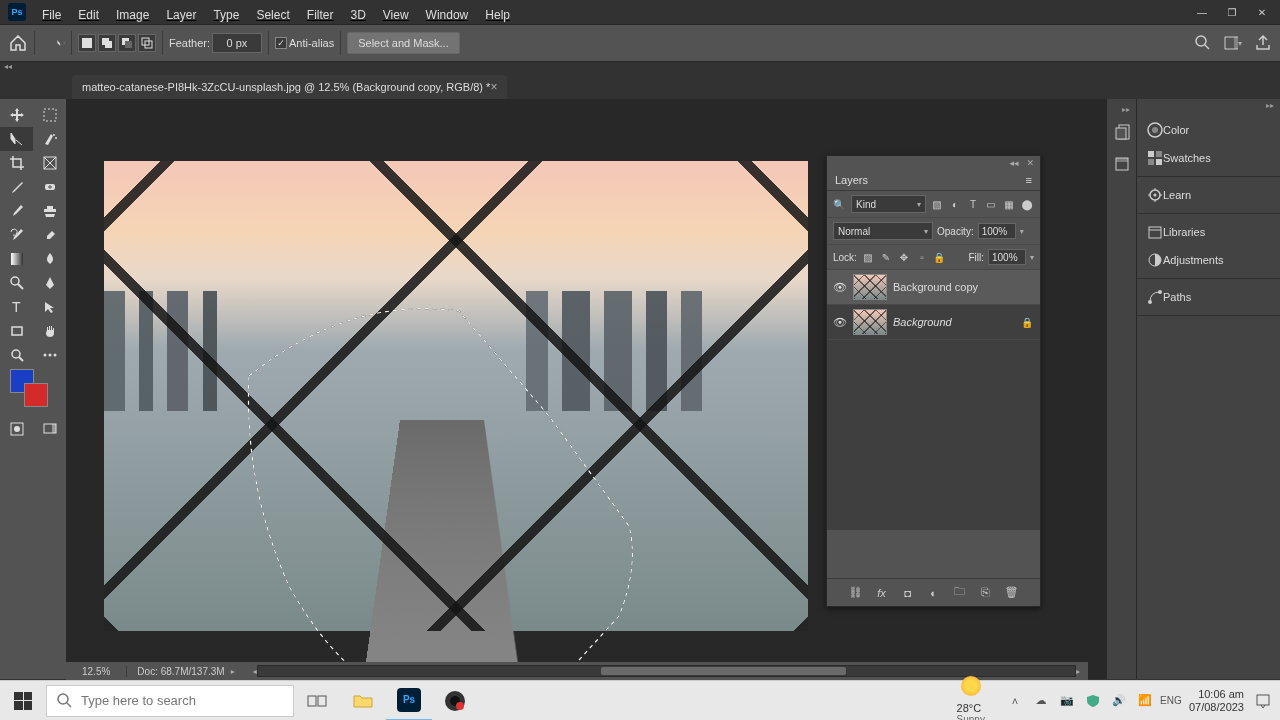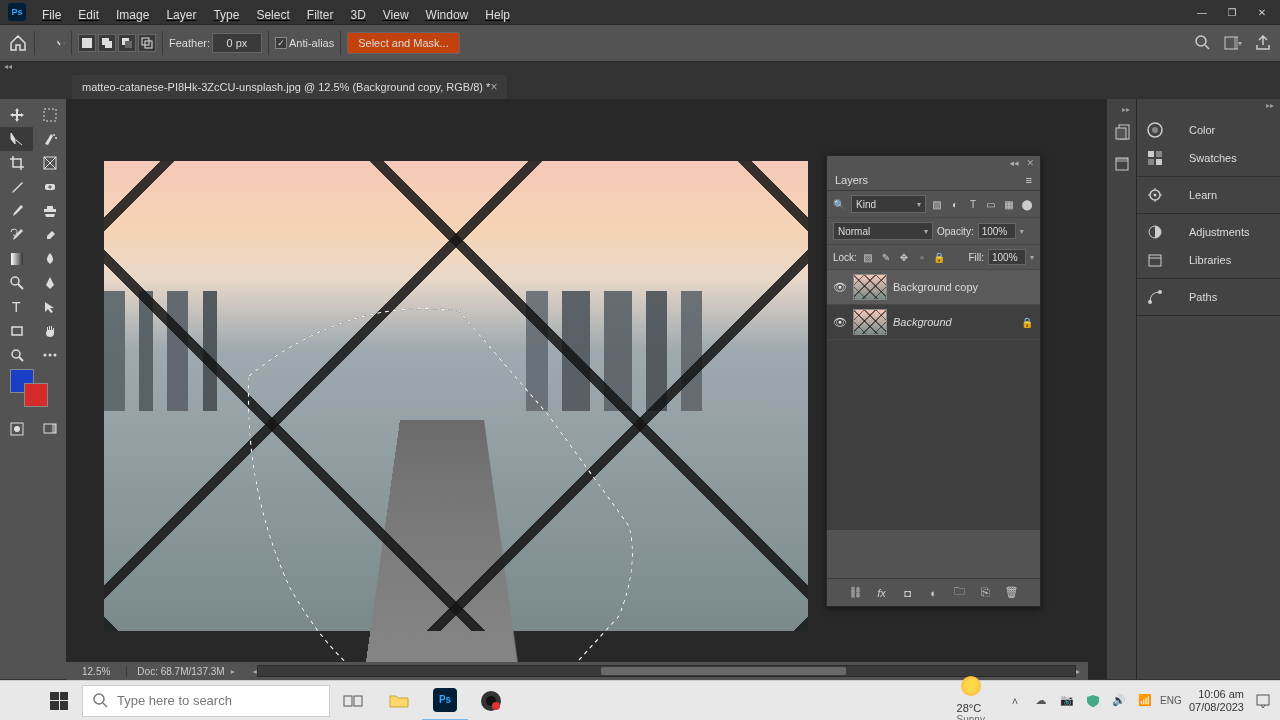--- a/index.html
+++ b/index.html
@@ -15,21 +15,21 @@
 
 
 .optionsbar { height: 38px; background: #535353; display: flex; align-items: center; padding: 0 8px; gap: 2px; border-top:1px solid #282828; border-bottom:1px solid #282828;}
 .home-icon { width: 20px; height: 18px; color:#ddd; display:flex; align-items:center; justify-content:center;}
 .tool-preset { width: 24px; height: 22px; color:#ddd; display:flex; align-items:center; justify-content:center; padding-left:16px;}
 .sep { width:1px; height:24px; background:#3a3a3a; margin:0 4px;}
 .opt-icon { width:18px; height:18px; background:#3a3a3a; border:1px solid #666; display:flex; align-items:center; justify-content:center; color:#ddd;}
 .opt-label { font-size:11px; color:#ddd; }
 .opt-input { width:50px; height:20px; background:#3a3a3a; border:1px solid #666; color:#ddd; font-size:11px; padding:0 4px;text-align:center; }
 .checkbox { width:12px; height:12px; background:#3a3a3a; border:1px solid #888; display:inline-flex; align-items:center; justify-content:center; color:#ddd; font-size:9px;}
-.opt-button { padding:4px 10px; background:#c2410c; border:1px solid #666; color:#ddd; font-size:11px; cursor:pointer; border-radius:2px;}
+.opt-button { padding:4px 10px; background:#737373; border:1px solid #666; color:#ddd; font-size:11px; cursor:pointer; border-radius:2px;}
 .right-opts { margin-left:auto; display:flex; gap:12px; align-items:center;}
 .right-opt-icon { width:18px; height:18px; color:#ccc; display:flex; align-items:center; justify-content:center;}
 
 .collapse-arrows { font-size:8px; color:#999; padding:0 4px;}
 
 
 .tabbar { height: 28px; background: #323232; display:flex; align-items:flex-end; padding-left:72px;}
 .doctab { background:#3a3a3a; padding:5px 10px; font-size:11px; color:#ddd; display:flex; align-items:center; border-top-left-radius:3px; border-top-right-radius:3px;}
 .tab-close { color:#aaa; cursor:pointer; font-size:12px;}
 
@@ -106,37 +106,37 @@
 .lock-icon { margin-left:auto; color:#ddd; font-size:10px;}
 .panel-footer { position:absolute; bottom:0; left:0; right:0; height:28px; display:flex; align-items:center; justify-content:center; gap:12px; border-top:1px solid #3a3a3a; background:#535353;}
 .pf-icon { color:#ccc; font-size:11px; cursor:pointer; width:14px; text-align:center;}
 
 .drop { font-size:8px; color:#aaa;}
 
 
 .right-dock { width:144px; background:#434343; display:flex; flex-direction:column; border-left:1px solid #282828;}
 .right-collapse { display:flex; justify-content:flex-end; padding:2px 6px; font-size:8px; color:#999;}
 .dock-group { padding:4px 0; border-bottom:1px solid #2f2f2f;}
-.dock-item { display:flex; align-items:center; gap:26px; padding:6px 10px; font-size:11px; color:#ddd; cursor:pointer;}
+.dock-item { display:flex; align-items:center; gap:0; padding:6px 10px; font-size:11px; color:#ddd; cursor:pointer;}
 .dock-icon { width:16px; height:16px; display:flex; align-items:center; justify-content:center;}
 
 
 .narrow-dock { width:30px; background:#434343; border-left:1px solid #282828; padding-top:4px;}
 .nd-icon { width:30px; height:32px; display:flex; align-items:center; justify-content:center; color:#ccc;}
 
 
 .status-bar { position:absolute; left:66px; right:192px; height:18px; background:#535353; display:flex; align-items:center; font-size:10px; color:#ccc; bottom:40px;}
 .zoom-status { padding:0 16px; border-right:1px solid #3a3a3a;}
 .doc-status { padding:0 10px; display:flex; align-items:center; gap:6px;}
 .h-scroll { flex:1; display:flex; align-items:center; padding:0 8px;}
 .h-track { flex:1; height:12px; background:#3a3a3a; border:1px solid #2a2a2a; position:relative;}
 .h-thumb { position:absolute; left:42%; width:30%; top:1px; bottom:1px; background:#6a6a6a; border-radius:2px;}
 
 
-.taskbar { position:absolute; bottom:0; left:0; right:0; height:40px; background:#e8e8e8; display:flex; align-items:center; border-top:1px solid #ccc;padding-left:36px;}
+.taskbar { position:absolute; bottom:0; left:0; right:0; height:40px; background:#e8e8e8; display:flex; align-items:center; border-top:1px solid #ccc;}
 .start-btn { width:46px; height:40px; display:flex; align-items:center; justify-content:center;}
 .win-logo { width:18px; height:18px; display:grid; grid-template-columns:1fr 1fr; grid-template-rows:1fr 1fr; gap:1px;}
 .win-logo div { background:#333;}
 .search-box { width:248px; height:32px; background:#fff; border:1px solid #ccc; display:flex; align-items:center; gap:8px; padding:0 10px; font-size:13px; color:#777;}
 .task-icon { width:46px; height:40px; display:flex; align-items:center; justify-content:center; font-size:18px;}
 .task-icon.active { border-bottom:2px solid #76b9ed;}
 .task-ps { width:24px; height:24px; background:#001e36; border-radius:4px; display:flex; align-items:center; justify-content:center; color:#31a8ff; font-size:10px; font-weight:bold;}
 .tray { margin-left:auto; display:flex; align-items:center; gap:10px; padding-right:8px; font-size:11px; color:#333;}
 .weather { display:flex; align-items:center; gap:6px; padding-right:12px;flex-direction:column;}
 .sun-icon { width:20px; height:20px; border-radius:50%; background:radial-gradient(circle,#ffd94a 40%,#ff9a3a 100%);}
@@ -547,34 +547,34 @@
               <path d="M8 1 L8 3 M8 13 L8 15 M1 8 L3 8 M13 8 L15 8" stroke="#ccc"></path>
             </svg>
           </span>
           <span>Learn</span>
         </div>
     </div>
     <div class="dock-group">
       <div class="dock-item">
           <span class="dock-icon">
             <svg width="16" height="16">
+              <rect x="2" y="3" width="12" height="11" fill="none" stroke="#ccc"></rect>
+              <path d="M2 6 L14 6" stroke="#ccc"></path>
+            </svg>
+          </span>
+          <span>Libraries</span>
+        </div>
+      <div class="dock-item">
+          <span class="dock-icon">
+            <svg width="16" height="16">
               <circle cx="8" cy="8" r="6" fill="none" stroke="#ccc"></circle>
               <path d="M8 2 A6 6 0 0 1 8 14 Z" fill="#ccc"></path>
             </svg>
           </span>
           <span>Adjustments</span>
-        </div>
-      <div class="dock-item">
-          <span class="dock-icon">
-            <svg width="16" height="16">
-              <rect x="2" y="3" width="12" height="11" fill="none" stroke="#ccc"></rect>
-              <path d="M2 6 L14 6" stroke="#ccc"></path>
-            </svg>
-          </span>
-          <span>Libraries</span>
         </div>
     </div>
     <div class="dock-group">
       <div class="dock-item">
           <span class="dock-icon">
             <svg width="16" height="16">
               <circle cx="3" cy="13" r="2" fill="#ccc"></circle>
               <circle cx="13" cy="3" r="2" fill="#ccc"></circle>
               <path d="M3 13 Q3 3 13 3" fill="none" stroke="#ccc"></path>
             </svg>

